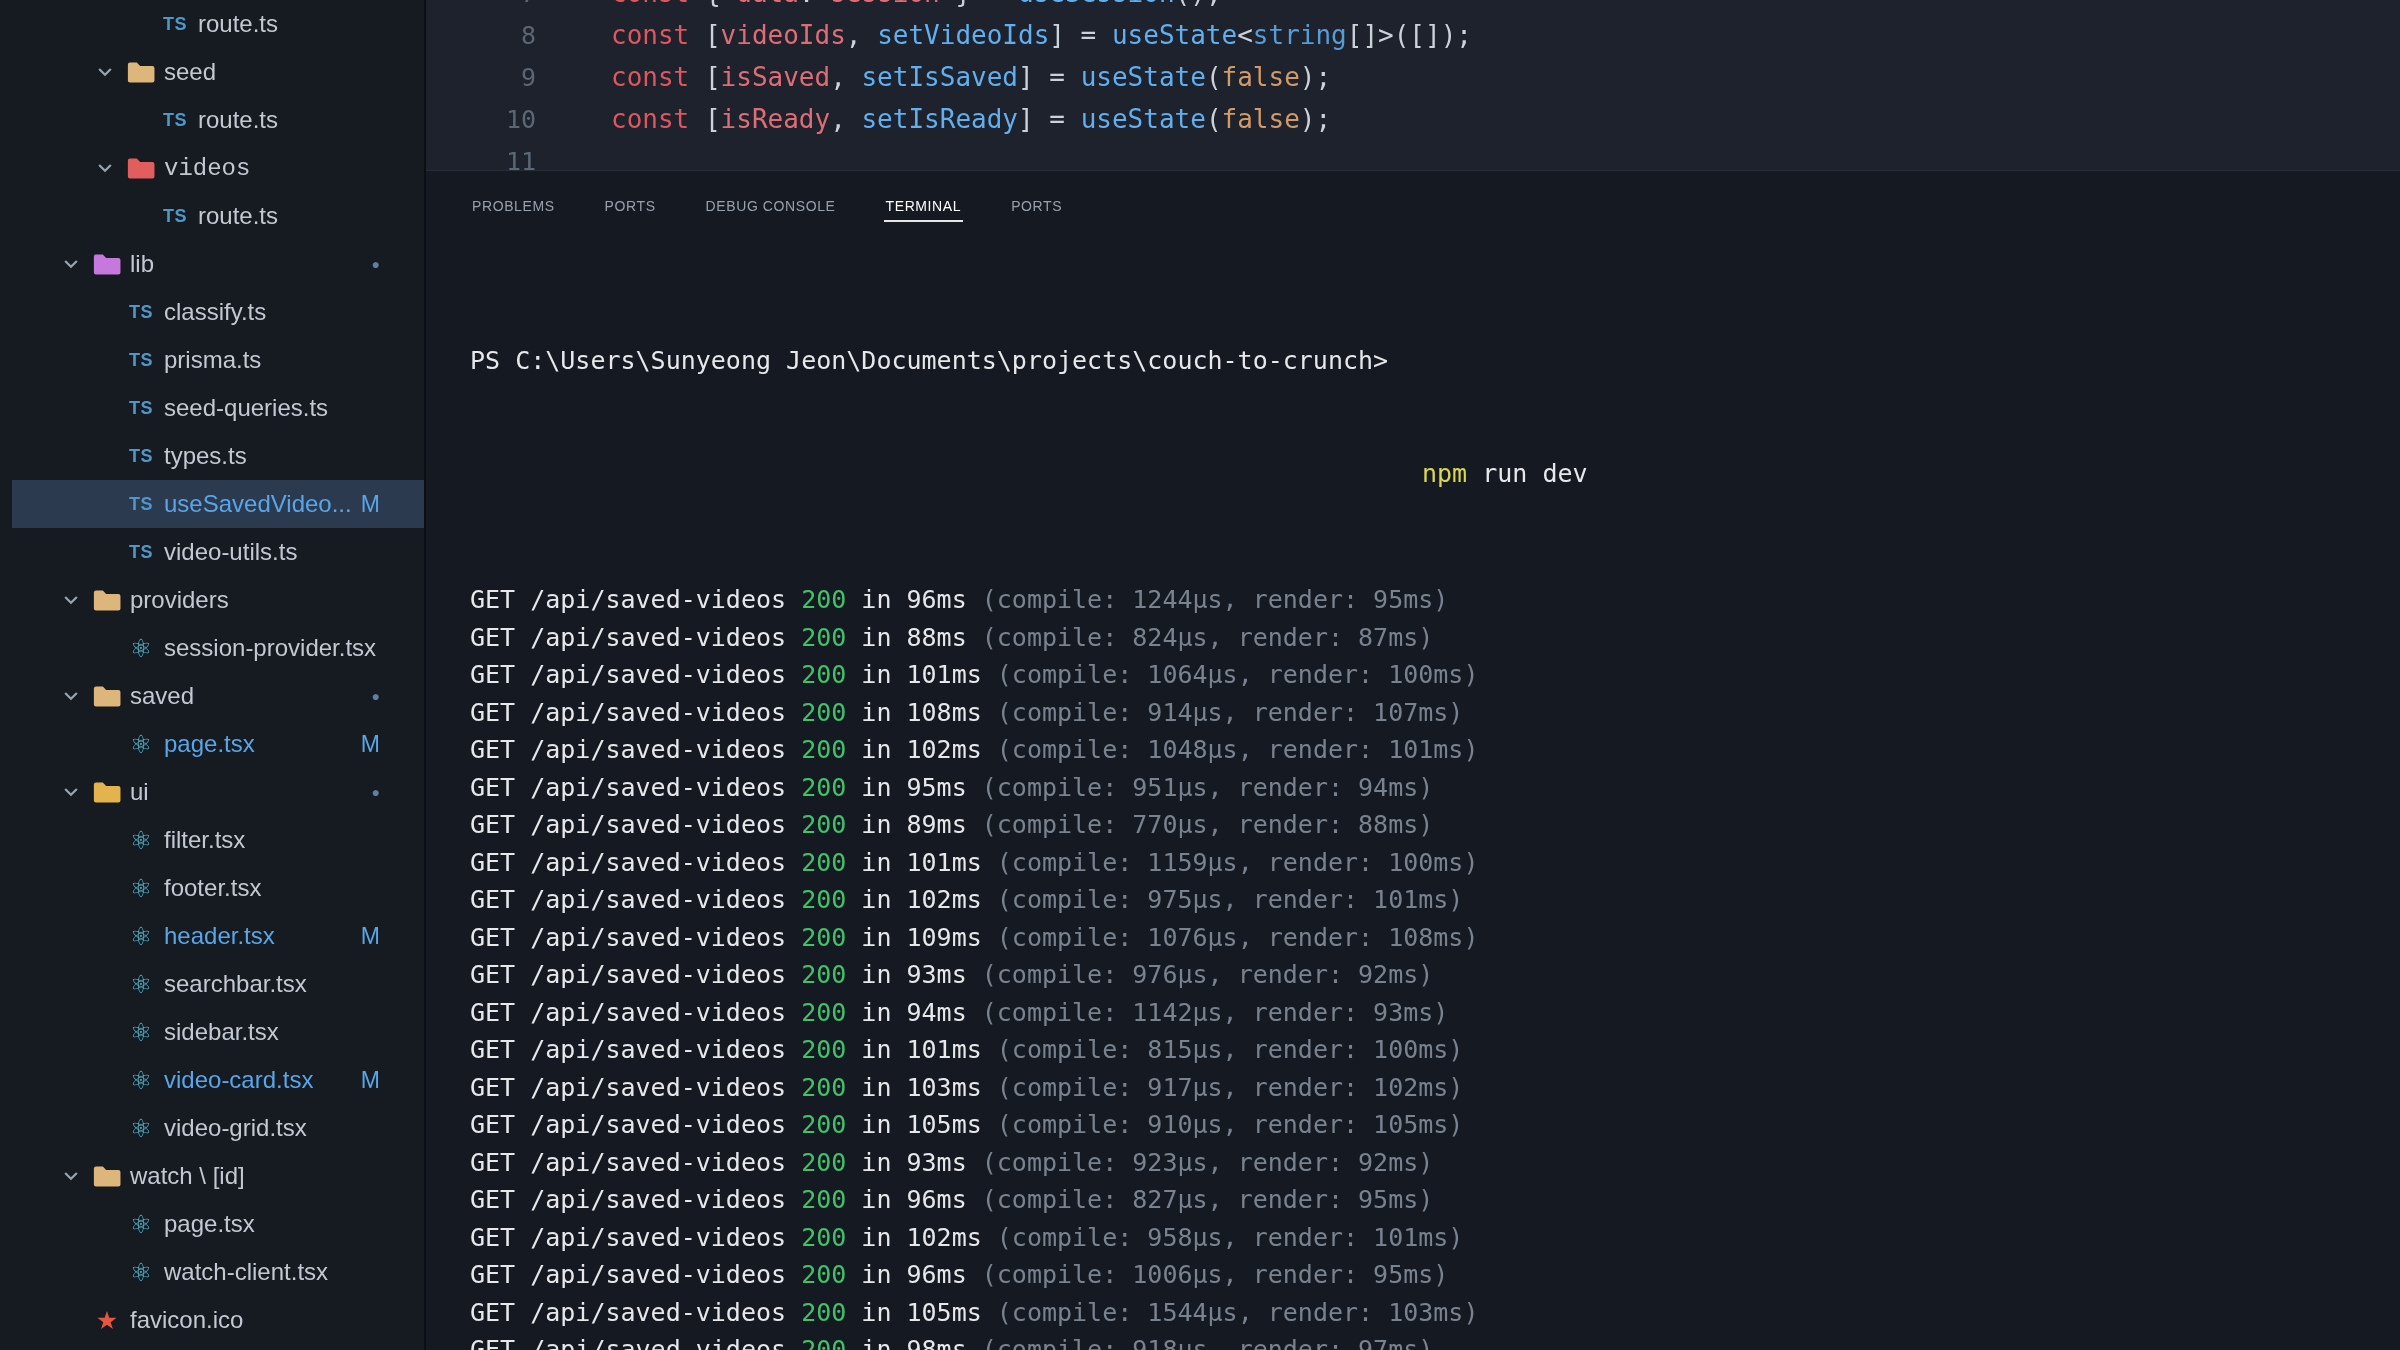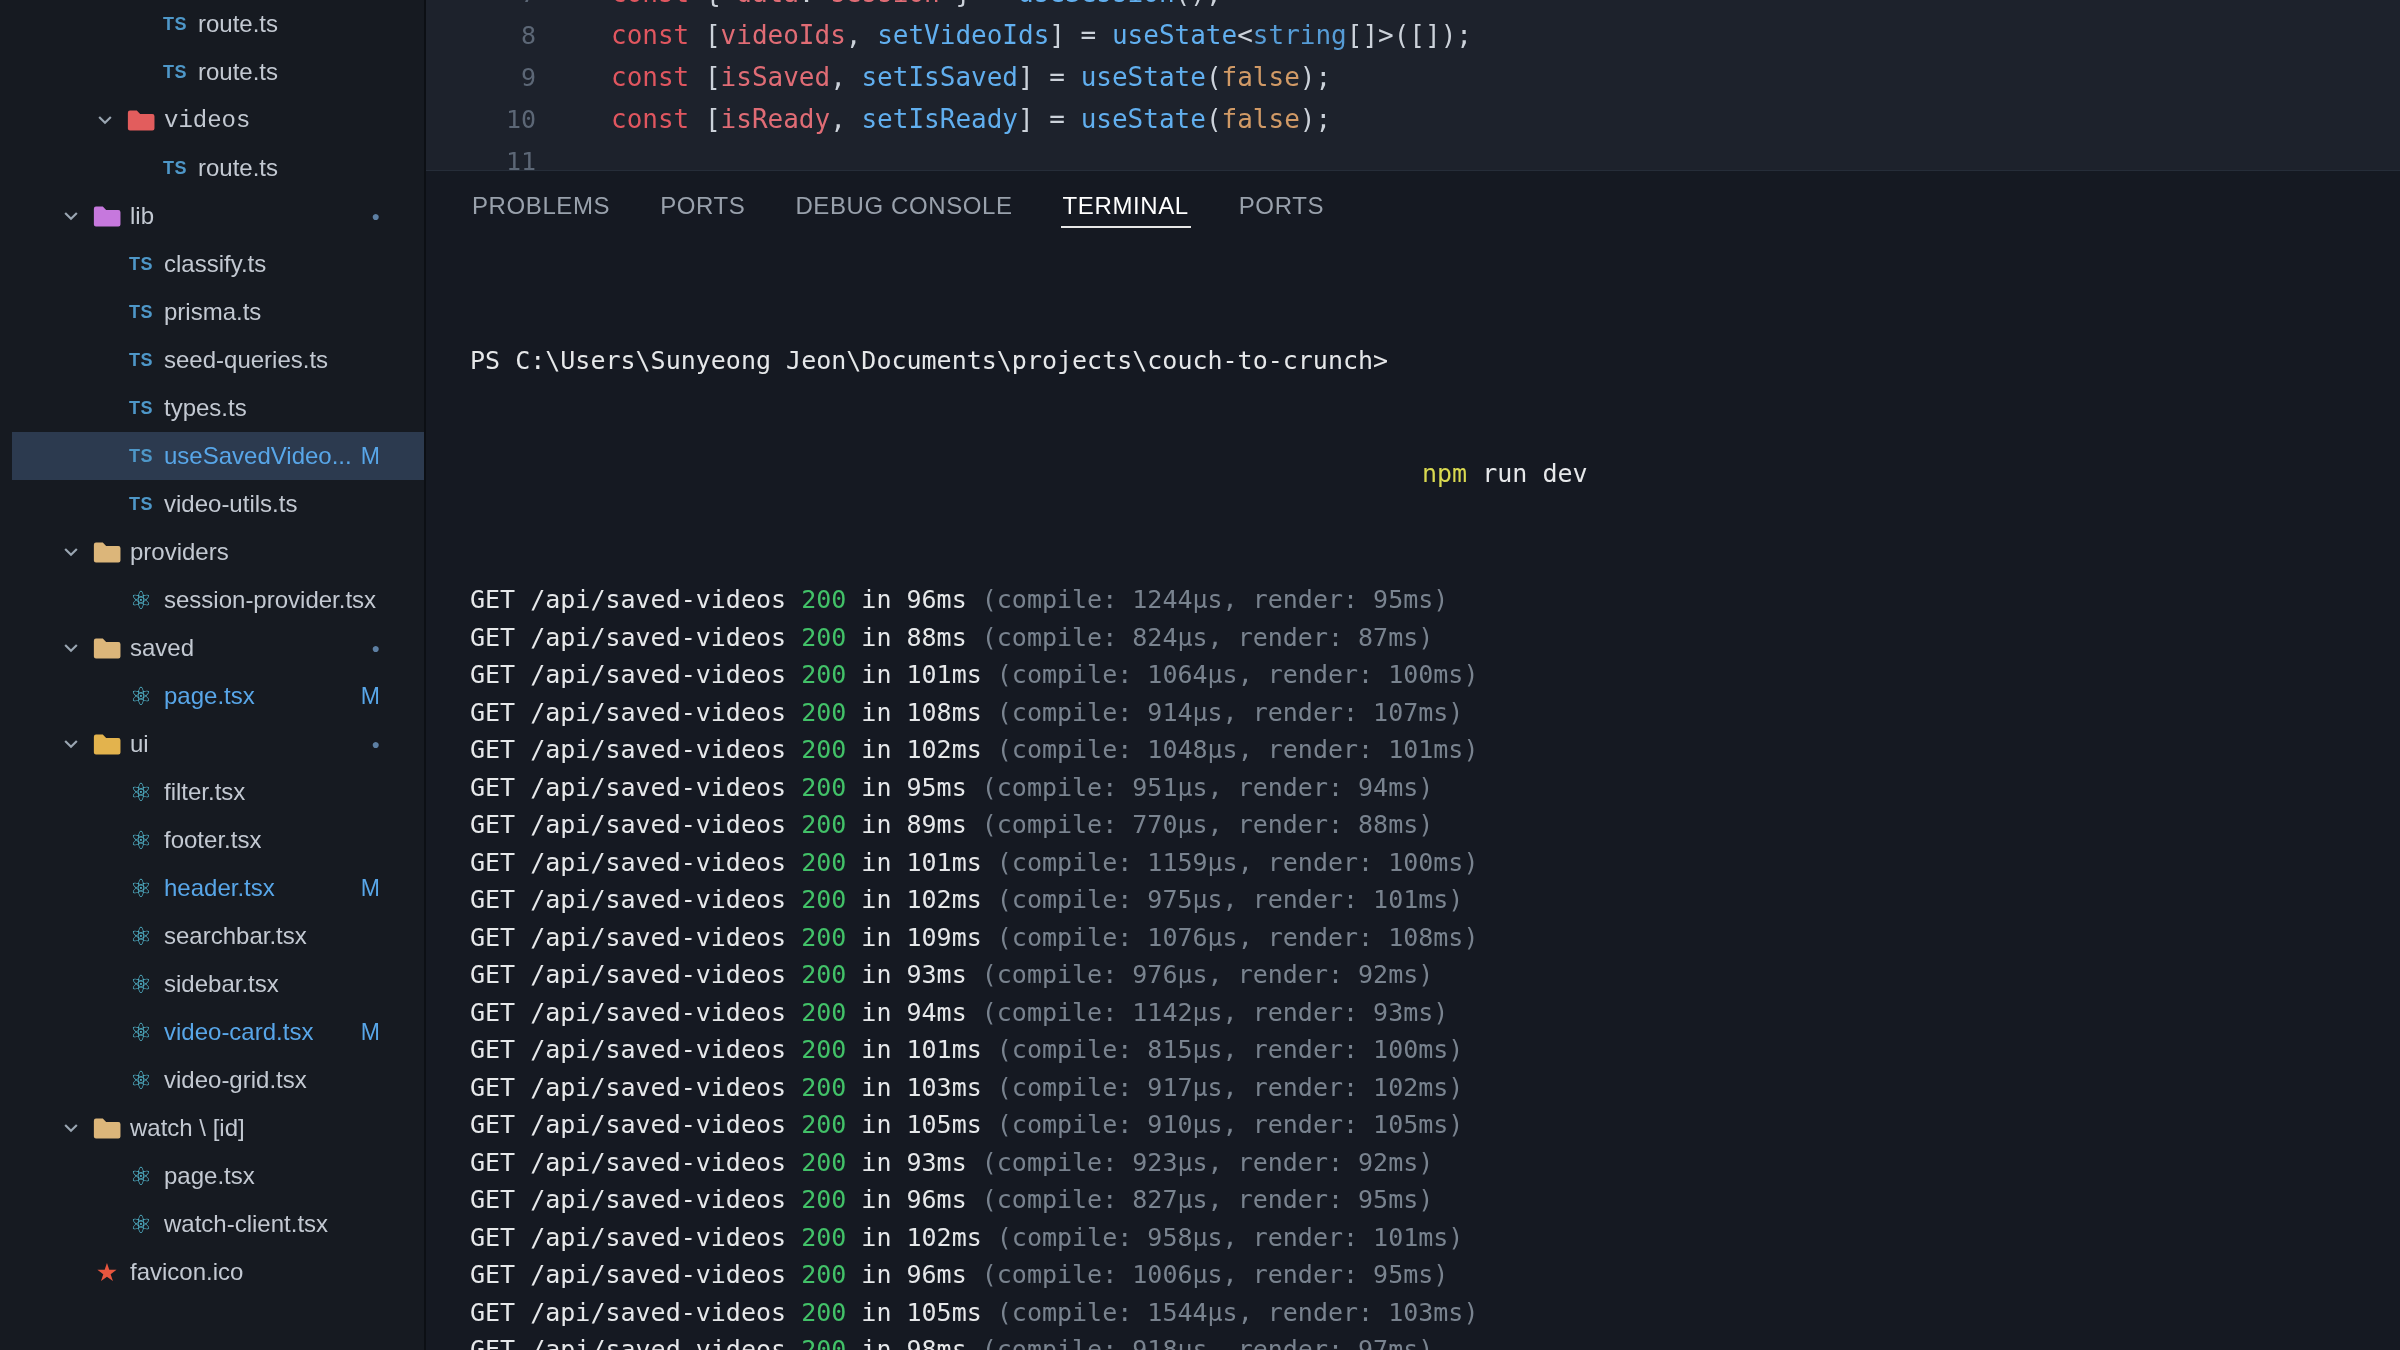--- a/index.html
+++ b/index.html
@@ -34,21 +34,21 @@
   .tk-kw{color:#e0565f;}
   .tk-var{color:#e06c75;}
   .tk-fn{color:#61afef;}
   .tk-typ{color:#569cd6;}
   .tk-p{color:#ccd2da;}
   .tk-lit{color:#d19a66;}
 
   
   .panel{flex:1;min-height:0;background:#151922;border-top:1px solid #262d39;display:flex;flex-direction:column;}
   .tab-row{height:70px;flex:none;display:flex;align-items:center;padding-left:44px;gap:46px;}
-  .tab{font-size:24px;letter-spacing:.6px;color:#99a1ac;padding:8px 2px 6px 2px;cursor:pointer;border-bottom:2px solid transparent;}
+  .tab{font-size:14px;letter-spacing:.6px;color:#99a1ac;padding:8px 2px 6px 2px;cursor:pointer;border-bottom:2px solid transparent;}
   .tab.active{color:#ffffff;border-bottom:2px solid #e7e7e7;}
 
   .term{flex:1;min-height:0;overflow:hidden;padding:26px 0 0 44px;font-family:"DejaVu Sans Mono",monospace;font-size:25px;line-height:37.5px;white-space:pre;}
   .t-line{height:37.5px;}
   .npm-line{margin-left:952px;}
   .log-block{margin-top:14px;}
   .t-white{color:#e6e8ea;}
   .t-green{color:#42c168;}
   .t-gray{color:#79838f;}
   .t-yellow{color:#d9d950;}
@@ -60,20 +60,33 @@
 
   <div class="sidebar">
     <div>
         <div class="tree-row" style="padding-left: 110px;">
           <span class="spacer"></span>
           <span class="icon">
             <span class="ts-icon">TS</span>
           </span>
           <span class="label">route.ts</span>
         </div>
+        <div class="tree-row" style="padding-left: 76px;">
+          <span class="twisty">
+            <svg width="20" height="20" viewBox="0 0 12 12">
+              <path d="M2.5 4.2 L6 7.7 L9.5 4.2" stroke="#9aa6b2" stroke-width="1.3" fill="none"></path>
+            </svg>
+          </span>
+          <span class="icon">
+            <svg width="28" height="23" viewBox="0 0 16 13">
+              <path d="M0.5 2 a1.2 1.2 0 0 1 1.2 -1.2 h3.9 l1.9 2 h7 a1.2 1.2 0 0 1 1.2 1.2 v7 a1.2 1.2 0 0 1 -1.2 1.2 H1.7 A1.2 1.2 0 0 1 0.5 11 z" fill="#dcb67a"></path>
+            </svg>
+          </span>
+          <span class="label">seed</span>
+        </div>
         <div class="tree-row" style="padding-left: 110px;">
           <span class="spacer"></span>
           <span class="icon">
             <span class="ts-icon">TS</span>
           </span>
           <span class="label">route.ts</span>
         </div>
         <div class="tree-row" style="padding-left: 76px; font-family: Liberation Mono, monospace;">
           <span class="twisty">
             <svg width="20" height="20" viewBox="0 0 12 12">

